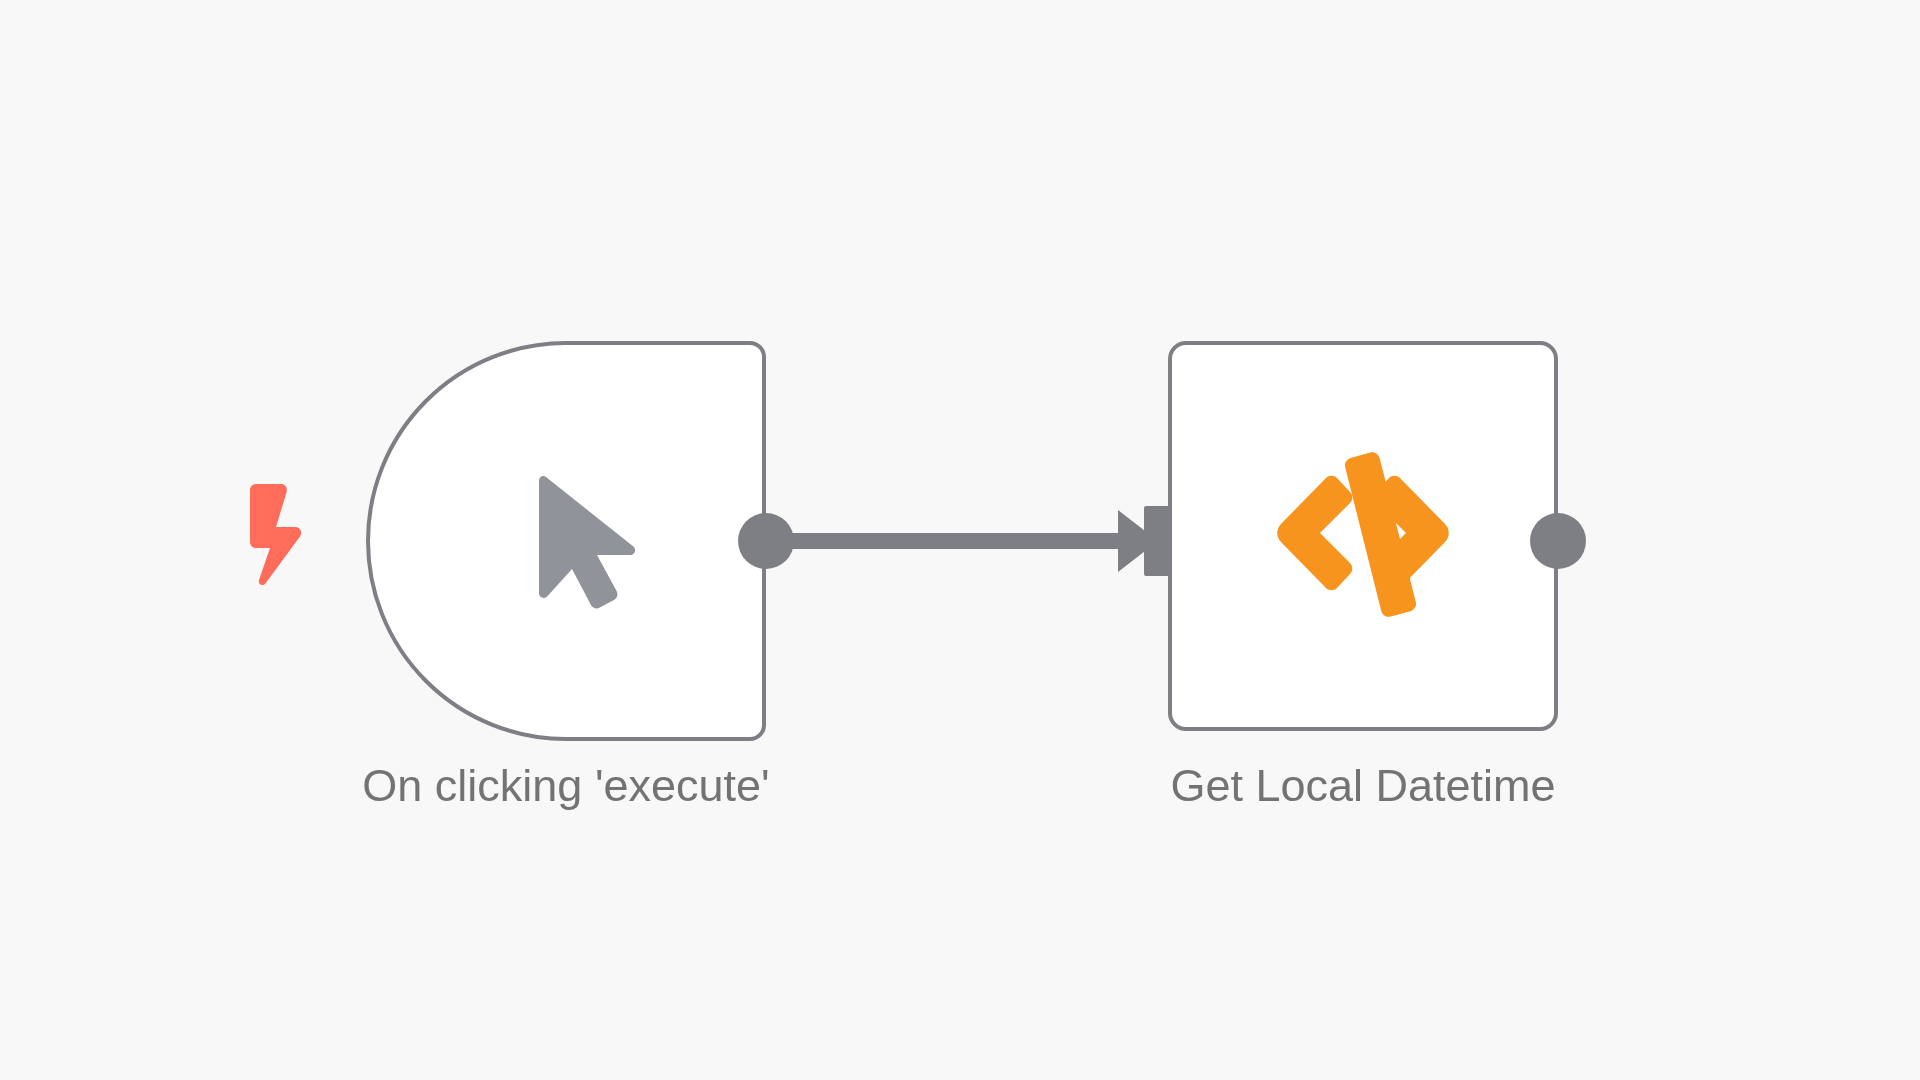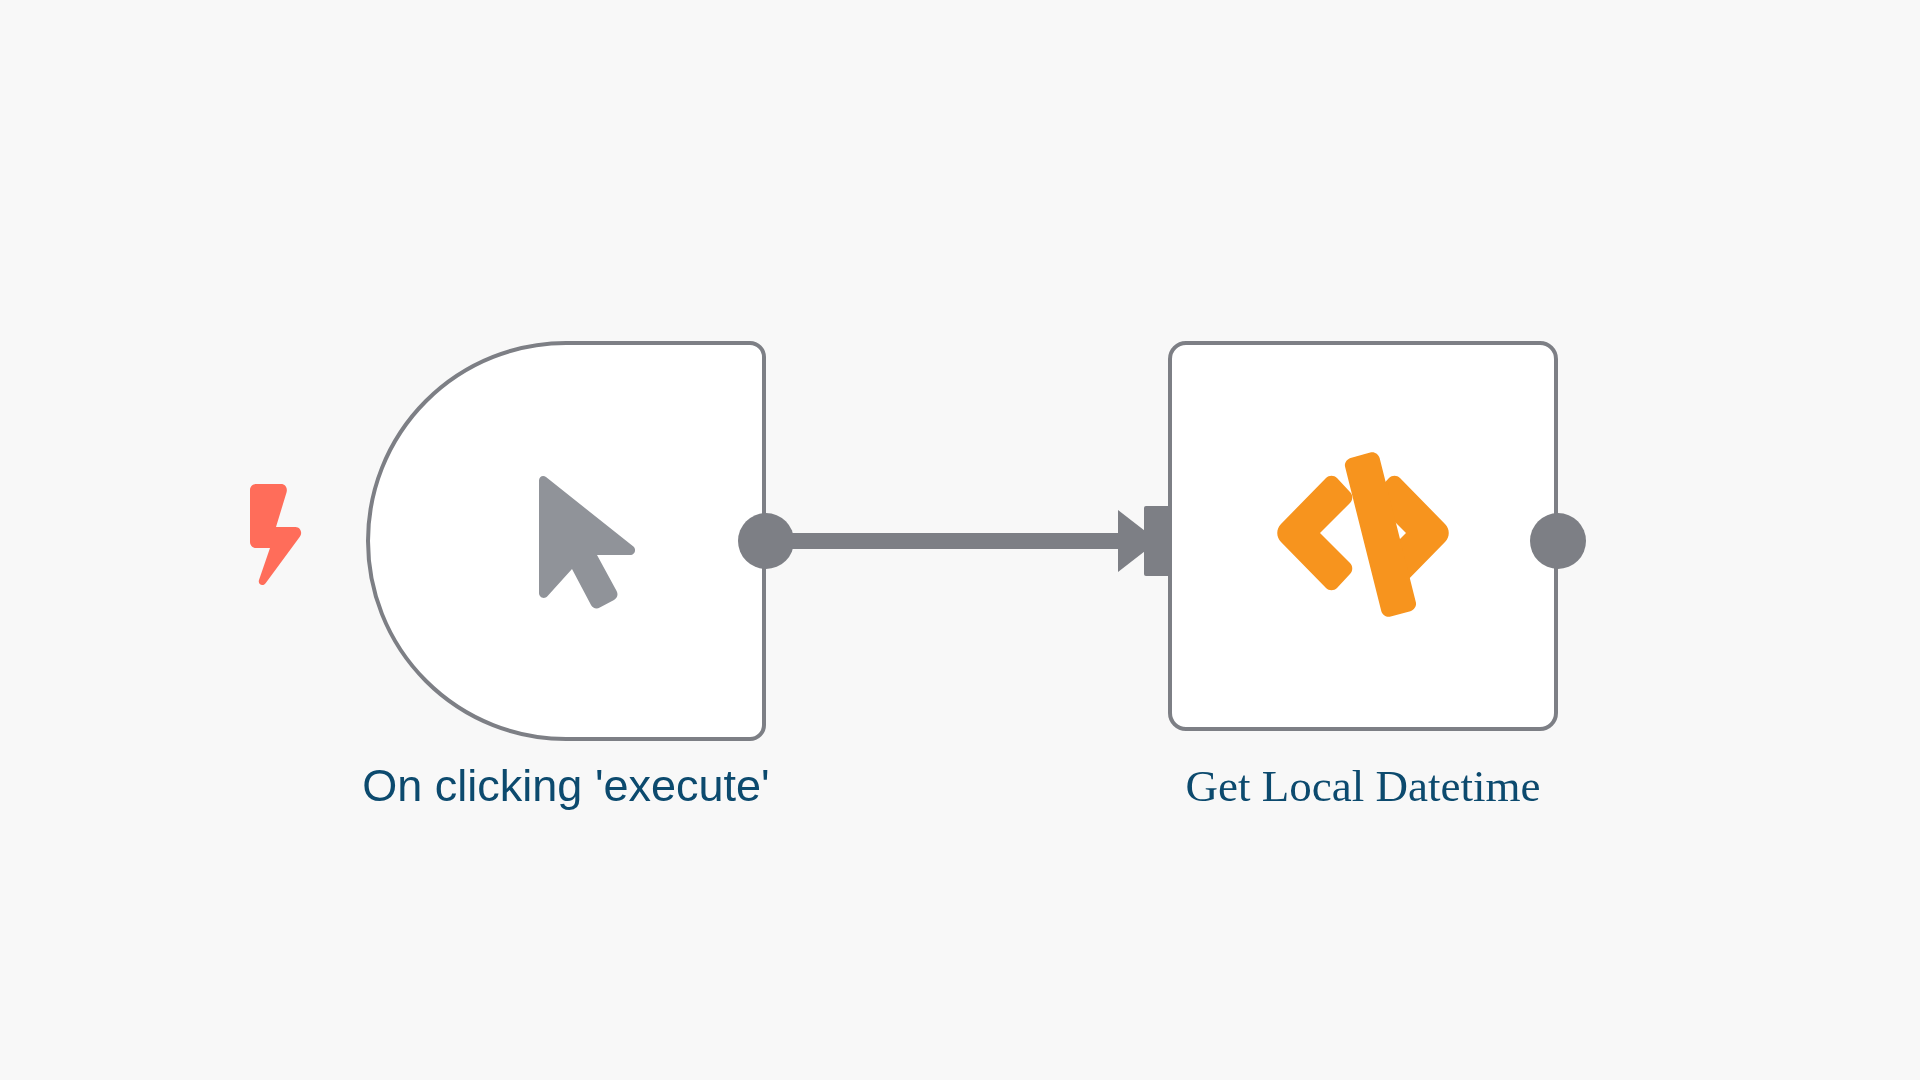--- a/index.html
+++ b/index.html
@@ -105,30 +105,30 @@
     width: 0;
     height: 0;
     border-top: 31px solid transparent;
     border-bottom: 31px solid transparent;
     border-left: 40px solid #7D7F85;
   }
 
   
   .node-label {
     position: absolute;
-    color: #0c4a6e;
+    color: #737373;
     font-size: 45px;
     font-weight: 400;
     letter-spacing: 0px;
     white-space: nowrap;
     text-align: center;
     font-family: "Liberation Sans", sans-serif;
   }
   #trigger-label { left: 246px;  top: 760px; width: 640px; }
-  #code-label    { left: 1043px; top: 760px; width: 640px; font-family: Liberation Serif, serif; }
+  #code-label    { left: 1043px; top: 760px; width: 640px; }
 </style>
 </head>
 <body>
 
 <div id="canvas">
 
   <div id="trigger-bolt">
     <svg viewBox="0 0 70 110" width="70" height="110" aria-hidden="true">
       <path d="M41 4 H16 C12.5 4 10 6.8 10 10 V62 C10 65.3 12.5 68 16 68 H30 L19 100 C17.6 104.5 22.8 107 25.6 103.2 L60 56.5 C62.8 52.6 60.2 47 55.6 47 H36 L46.5 12.5 C47.8 8 45.4 4 41 4 Z" fill="#FF6D5A"></path>
     </svg>

